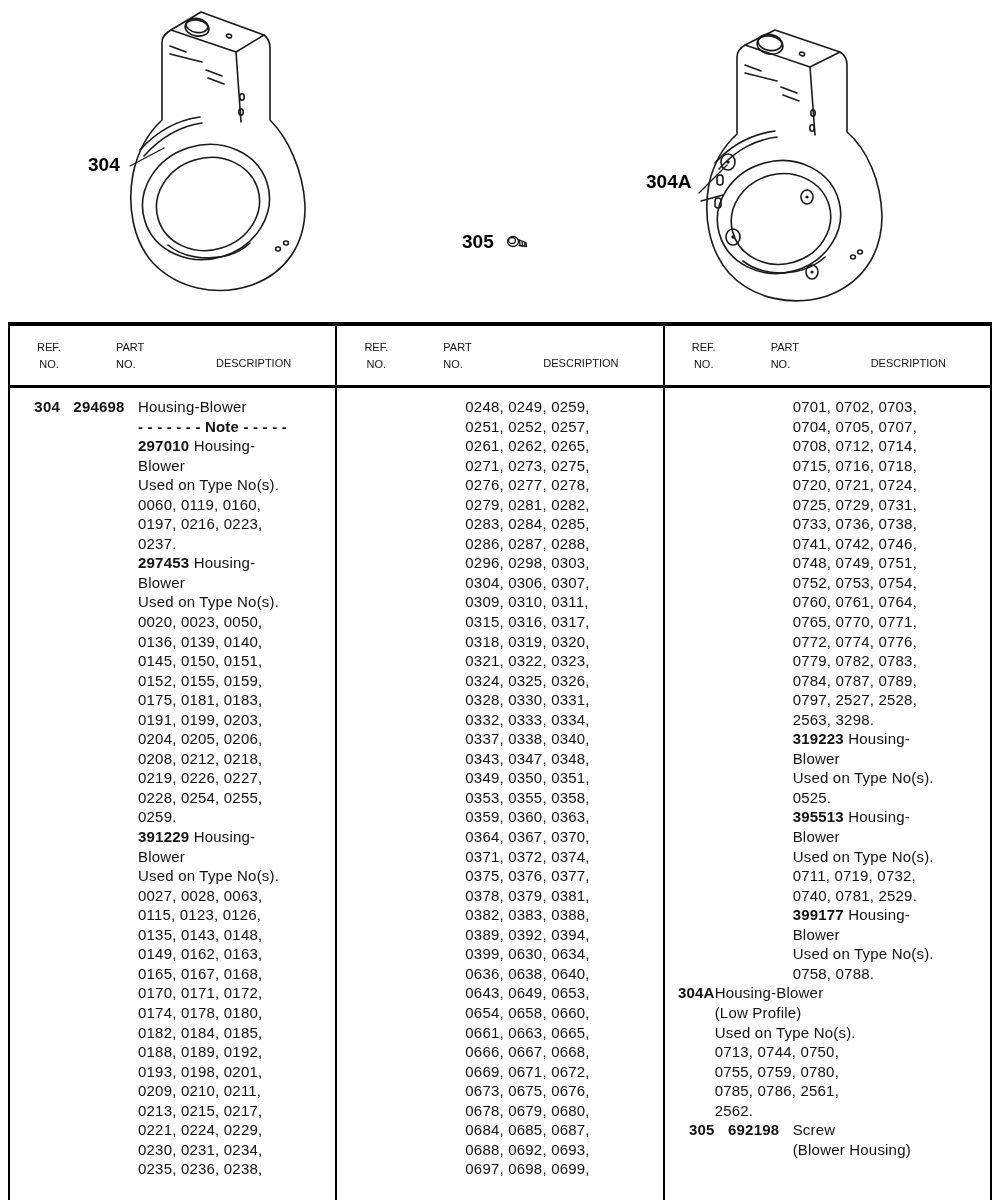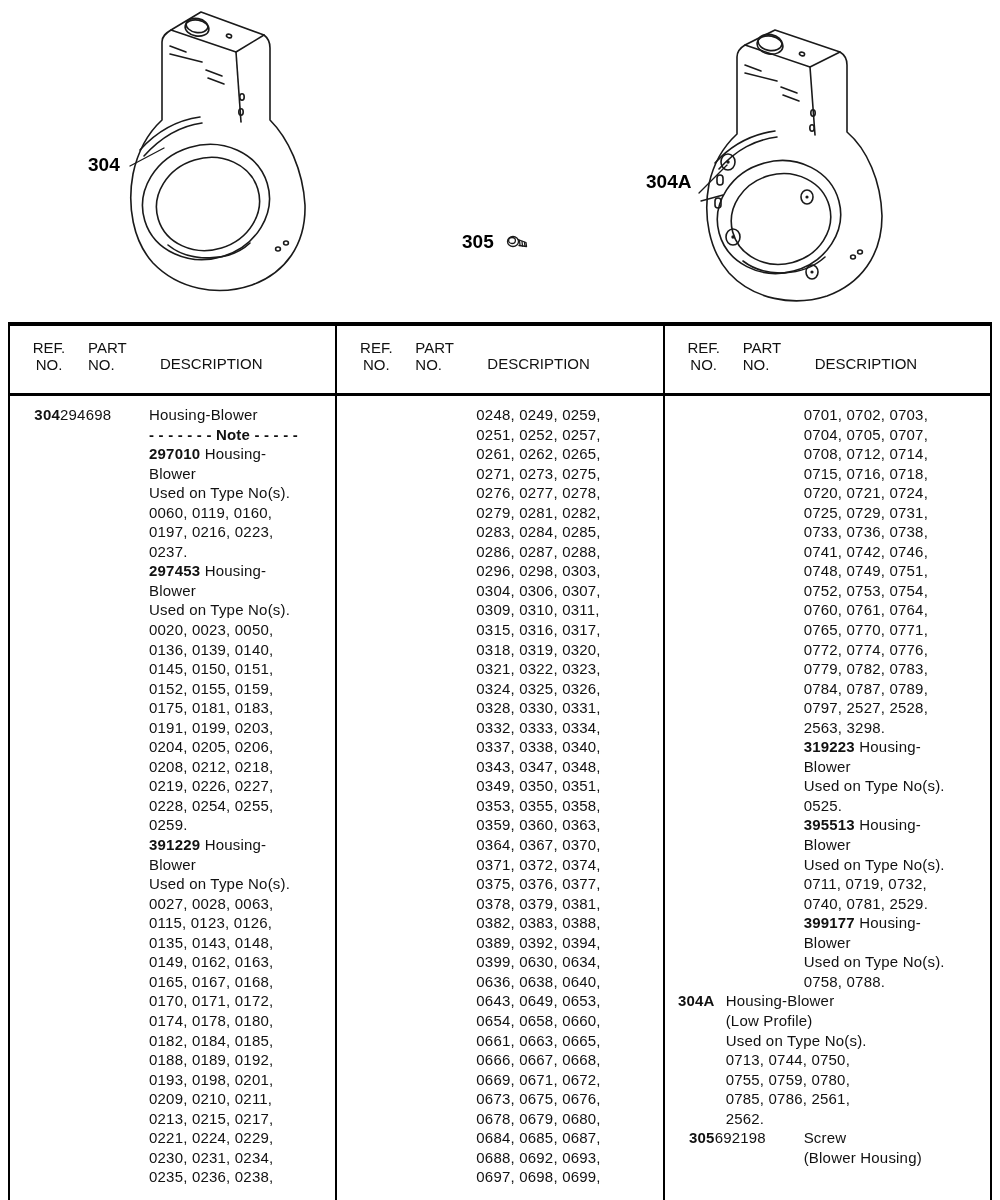--- a/index.html
+++ b/index.html
@@ -12,31 +12,31 @@
   
   #parts-table{
     position:absolute;left:8px;top:322px;width:980px;height:878px;
     border-top:4px solid #000;border-left:2px solid #000;border-right:2px solid #000;
     display:flex;flex-direction:row;background:#fff;
   }
   .t-section{flex:1 1 0;display:flex;flex-direction:column;min-width:0;}
   .t-section + .t-section{border-left:2px solid #000;}
   .t-head{
     height:45px;border-bottom:3px solid #000;
-    display:flex;align-items:flex-end;padding:2px 4px 20px 12px;
-    font-size:15px;line-height:17px;
+    display:flex;align-items:flex-end;padding:2px 4px 12px 12px;
+    font-size:11px;line-height:17px;gap:28px;
   }
   .h-ref{width:54px;text-align:center;}
   .h-part{width:72px;text-align:left;margin-left:12px;}
   .h-desc{flex:1;padding-bottom:1px;}
   .t-body{flex:1;padding-top:9px;overflow:hidden;}
   .entry{display:flex;}
   .ref{width:50px;text-align:right;font-weight:bold;flex:0 0 auto;}
-  .part{width:78px;text-align:left;font-weight:normal;flex:0 0 auto;}
-  .desc{margin-left:11px;min-width:0;}
+  .part{width:78px;text-align:center;font-weight:bold;flex:0 0 auto;}
+  .desc{min-width:0;}
   .ref,.part,.ln{font-size:15px;line-height:19.55px;white-space:nowrap;letter-spacing:0.2px;}
   .b{font-weight:bold;}
 </style>
 </head>
 <body>
 
 <div class="fig-label" style="left:88px;top:154px;">304</div>
 <svg style="left:118px;top:2px;" width="218" height="292" viewBox="0 0 218 292" fill="none" stroke="#1a1a1a" stroke-width="1.6" stroke-linecap="round" stroke-linejoin="round">
 
   <path d="M12,164 L46,146" stroke-width="1.3"></path>

